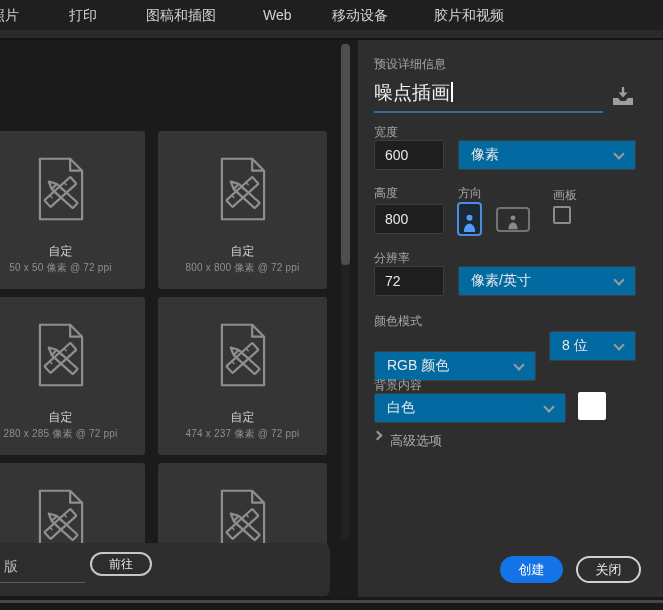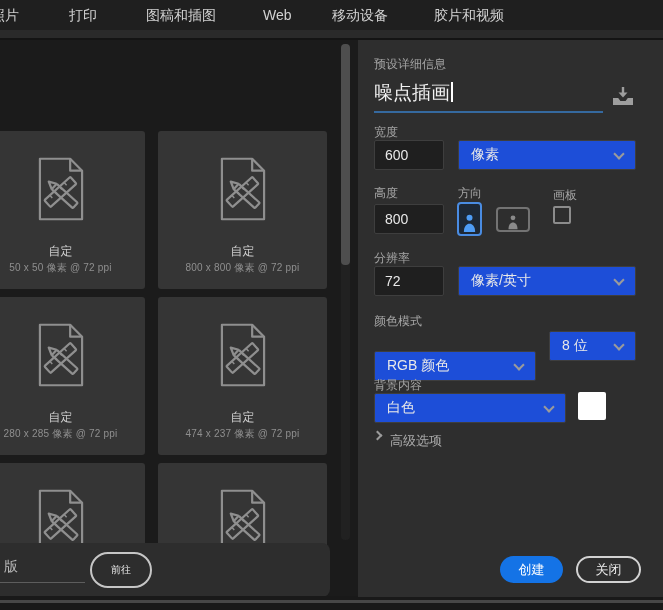--- a/index.html
+++ b/index.html
@@ -22,41 +22,41 @@
   .card-name { position:absolute; left:0; top:112px; width:100%; text-align:center; font-size:12px; color:#cfcfcf; }
   .card-size { position:absolute; left:0; top:130px; width:100%; text-align:center; font-size:10px; color:#8f8f8f; letter-spacing:.2px; }
 
   .scroll-track { position:absolute; left:341px; top:44px; width:9px; height:496px; background:#212121; border-radius:4px; }
   .scroll-thumb { position:absolute; left:341px; top:44px; width:9px; height:221px; background:#4e4e4e; border-radius:4px; }
 
   
   .stockbar { position:absolute; left:-10px; top:543px; width:340px; height:54px; background:#2d2d2d; border-radius:0 8px 8px 0; }
   .stock-text { position:absolute; left:14px; top:15px; font-size:14px; color:#b8b8b8; }
   .stock-underline { position:absolute; left:0px; top:39px; width:95px; height:1px; background:#5d5d5d; }
-  .go-btn { position:absolute; left:100px; top:9px; width:62px; height:36px; border-radius:18px;
-    border:2px solid #c6c6c6; background:transparent; color:#e8e8e8; font-size:10px; cursor:pointer;
+  .go-btn { position:absolute; left:100px; top:9px; width:62px; height:24px; border-radius:18px;
+    border:2px solid #c6c6c6; background:transparent; color:#e8e8e8; font-size:12px; cursor:pointer;
     font-family:inherit; }
 
   
   .bottom-strip { position:absolute; left:0; top:596px; width:663px; height:14px; background:#191919; }
   .bottom-line  { position:absolute; left:0; top:600px; width:663px; height:3px; background:#474747; }
 
   
   .panel { position:absolute; left:358px; top:40px; width:305px; height:557px; background:#2e2e2e; }
   .plabel { position:absolute; font-size:12px; color:#a5a5a5; white-space:nowrap; }
   .panel-title { left:16px; top:16px; }
 
   .doc-name { position:absolute; left:16px; top:40px; font-size:19px; color:#f2f2f2; white-space:nowrap; }
   .cursor { display:inline-block; width:2px; height:20px; background:#ffffff; margin-left:1px; vertical-align:-3px; }
   .name-underline { position:absolute; left:16px; top:71px; width:229px; height:2px; background:#35699f; }
   .dl-icon { position:absolute; left:253px; top:46px; width:24px; height:20px; cursor:pointer; }
 
   .pinput { position:absolute; height:30px; background:#1f1f1f; border:1px solid #3e3e3e; border-radius:2px;
     color:#e8e8e8; font-size:14px; padding-left:10px; font-family:inherit; outline:none; }
-  .pselect { position:absolute; height:30px; background:#1d4ed8; border:1px solid #3e3e3e; border-radius:2px;
+  .pselect { position:absolute; height:30px; background:#0369a1; border:1px solid #3e3e3e; border-radius:2px;
     color:#e8e8e8; font-size:14px; display:flex; align-items:center; padding-left:12px; cursor:pointer; }
   .chev { position:absolute; right:12px; top:9px; width:8px; height:8px;
     border-right:2px solid #9b9b9b; border-bottom:2px solid #9b9b9b; transform:rotate(45deg); }
 
   .lbl-width{left:16px;top:84px;}
   .lbl-height{left:16px;top:145px;} .lbl-orient{left:100px;top:145px;} .lbl-artboard{left:195px;top:147px;}
   .in-w{left:16px;top:100px;width:70px;} .dd-wunit{left:100px;top:100px;width:178px;}
   .in-h{left:16px;top:164px;width:70px;}
   .orient-portrait { position:absolute; left:99px; top:162px; width:25px; height:34px; background:#1d2836;
     border:2px solid #4a8ce2; border-radius:4px; display:flex; align-items:flex-end; justify-content:center; cursor:pointer; }

